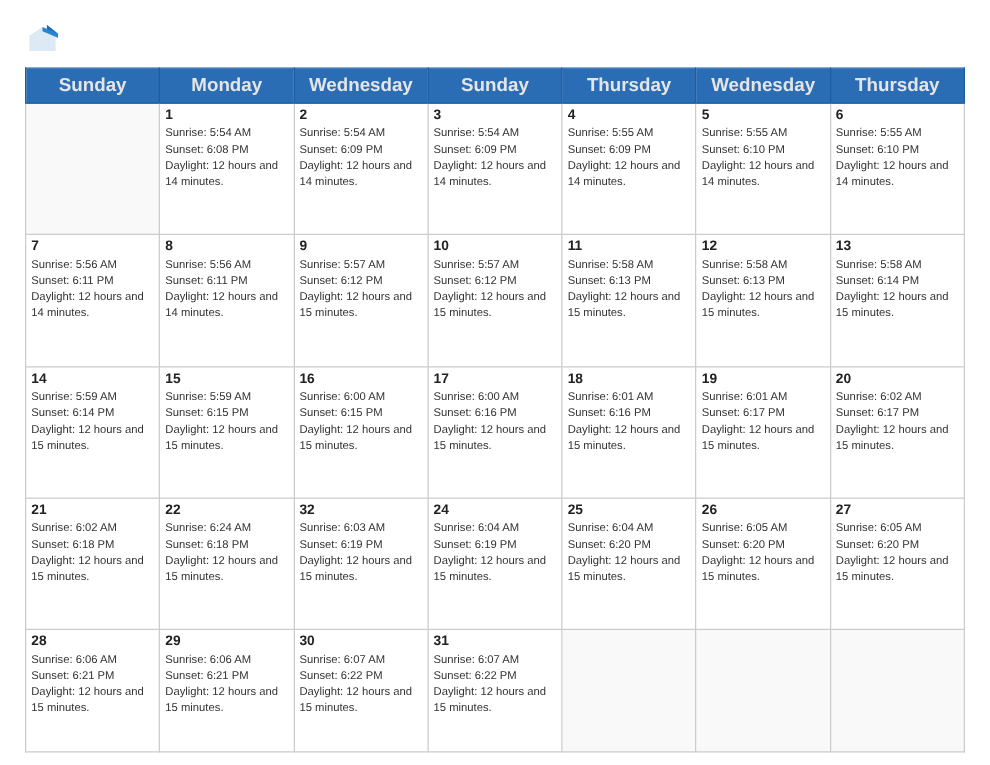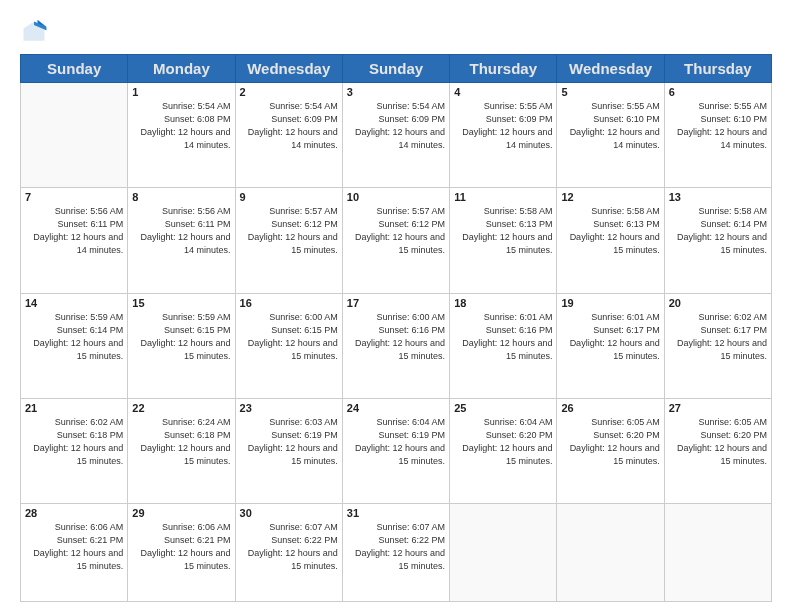--- a/index.html
+++ b/index.html
@@ -85,21 +85,20 @@
       font-size: 11px;
       font-weight: bold;
       color: #222;
       display: block;
       margin-bottom: 2px;
     }
     .day-info {
       font-size: 9px;
       line-height: 1.45;
       color: #333;
-      text-align: right;
     }
     .last-row td {
       height: 80px;
     }
   </style>
 </head>
 <body>
 
 <div class="page">
   <div class="header">
@@ -289,21 +288,21 @@
 and 15 minutes.</div>
           </td>
           <td>
             <span class="day-num">22</span>
             <div class="day-info">Sunrise: 6:24 AM
 Sunset: 6:18 PM
 Daylight: 12 hours
 and 15 minutes.</div>
           </td>
           <td>
-            <span class="day-num">23</span>
+            <span class="day-num">32</span>
             <div class="day-info">Sunrise: 6:03 AM
 Sunset: 6:19 PM
 Daylight: 12 hours
 and 15 minutes.</div>
           </td>
           <td>
             <span class="day-num">24</span>
             <div class="day-info">Sunrise: 6:04 AM
 Sunset: 6:19 PM
 Daylight: 12 hours

